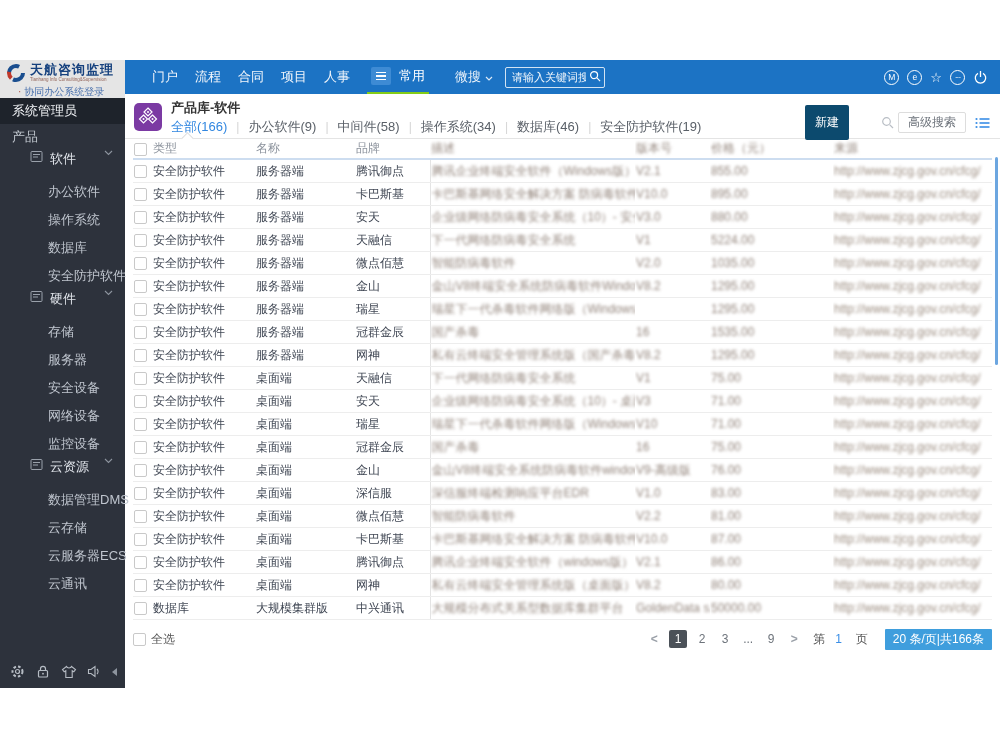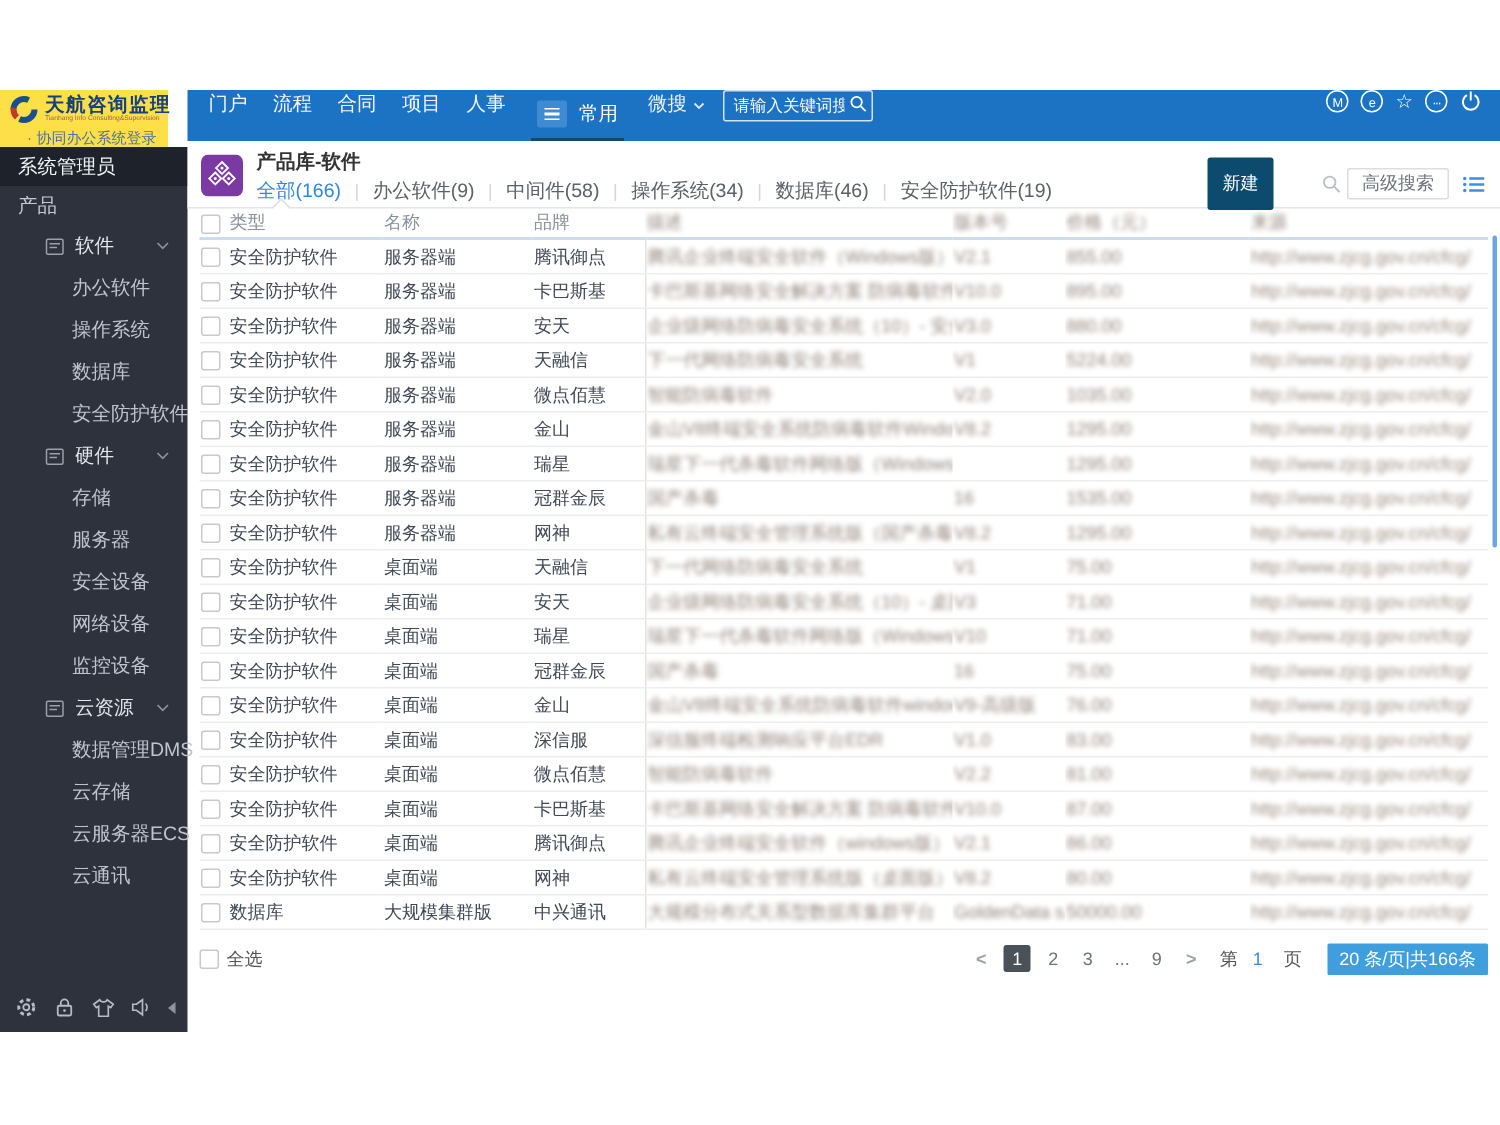--- a/index.html
+++ b/index.html
@@ -1,45 +1,45 @@
 <!DOCTYPE html>
 <html><head>
 <meta charset="utf-8">
 <style>
   html,body{margin:0;padding:0;}
   body{width:1000px;height:750px;background:#fff;font-family:"Liberation Sans","DejaVu Sans",sans-serif;position:relative;overflow:hidden;color:#333;}
   
-  .logo-block{position:absolute;left:0;top:60px;width:112px;height:38px;background:#fde047;}
+  .logo-block{position:absolute;left:0;top:60px;width:125px;height:38px;background:#e5e5e5;}
   .logo-row{display:flex;align-items:flex-start;padding:3px 0 0 6px;}
   .logo-txt{margin-left:4px;line-height:1;}
   .logo-title{font-size:13px;font-weight:bold;color:#16417e;letter-spacing:1px;}
   .logo-tag{font-size:5px;color:#93655a;transform:scale(.9);transform-origin:left;margin-top:1px;white-space:nowrap;}
   .login-link{font-size:10px;color:#4a71ad;padding-left:18px;margin-top:2px;white-space:nowrap;}
   .login-link .dot{color:#b05045;margin-right:3px;}
-  .blue-bar{position:absolute;left:125px;top:60px;width:875px;height:34px;background:#1c73c4;display:flex;align-items:flex-start;padding-left:14px;box-sizing:border-box;color:#fff;}
+  .blue-bar{position:absolute;left:125px;top:60px;width:875px;height:34px;background:#1c73c4;display:flex;align-items:center;padding-left:27px;box-sizing:border-box;color:#fff;}
   .nav-item{font-size:13px;color:#f2f6fb;margin-right:17px;cursor:pointer;white-space:nowrap;}
-  .active-group{display:flex;align-items:center;height:34px;border-bottom:2px solid #0c4a6e;box-sizing:border-box;padding:0 4px;margin-right:0;}
+  .active-group{display:flex;align-items:center;height:34px;border-bottom:2px solid #84cc16;box-sizing:border-box;padding:0 4px;margin-right:10px;}
   .menu-box{width:20px;height:18px;background:#3e8bd4;border-radius:2px;display:flex;flex-direction:column;justify-content:center;align-items:center;gap:2px;margin-right:8px;cursor:pointer;}
   .menu-box i{display:block;width:10px;height:1.4px;background:#fff;}
   .pinned{font-size:13px;color:#fff;cursor:pointer;}
   .wsearch{display:flex;align-items:center;margin-left:16px;}
   .wsearch-label{font-size:13px;color:#eaf2fa;cursor:pointer;}
   .wsearch-caret{margin:2px 0 0 4px;}
   .nav-search{position:relative;margin-left:12px;}
   .nav-search input{width:74px;height:17px;background:transparent;border:1px solid rgba(255,255,255,.8);border-radius:2px;color:#fff;font-size:11px;padding:1px 18px 1px 6px;font-family:inherit;}
   .nav-search input::placeholder{color:rgba(255,255,255,.95);}
   .nav-search .mag{position:absolute;right:4px;top:3px;color:#fff;}
   .top-icons{margin-left:auto;display:flex;align-items:center;gap:8px;padding-right:12px;}
   .cicn{width:15px;height:15px;border:1.2px solid #fff;border-radius:50%;font-size:8.5px;display:flex;align-items:center;justify-content:center;color:#fff;box-sizing:border-box;cursor:pointer;}
   .star{font-size:13px;color:#fff;line-height:1;cursor:pointer;}
   
   .sidebar{position:absolute;left:0;top:98px;width:125px;height:590px;background:#2d323c;}
   .side-role{height:26px;line-height:26px;background:#1e232b;color:#f2f4f7;font-size:13px;padding-left:12px;}
   .side-section{height:26px;line-height:26px;color:#c3c9d1;font-size:13px;padding-left:12px;cursor:pointer;}
-  .side-group{height:28px;display:flex;align-items:center;padding-left:30px;cursor:pointer;}
+  .side-group{height:28px;display:flex;padding-left:30px;cursor:pointer;}
   .side-group .glabel{font-size:13px;color:#e2e6ec;margin-left:7px;flex:1;}
   .side-group .chev{margin-right:12px;}
   .side-item{height:28px;line-height:28px;font-size:13px;color:#bfc5ce;padding-left:48px;cursor:pointer;white-space:nowrap;}
   .side-toolbar{position:absolute;left:0;bottom:0;width:125px;height:33px;display:flex;align-items:center;justify-content:space-between;padding:0 8px 0 10px;box-sizing:border-box;}
   .tool-i{display:flex;align-items:center;cursor:pointer;}
   .collapse-arrow{width:0;height:0;border-top:4px solid transparent;border-bottom:4px solid transparent;border-right:5px solid #8d949e;cursor:pointer;}
   
   .content{position:absolute;left:125px;top:94px;width:875px;}
   .chead{position:relative;height:44px;border-bottom:1px solid #e4e4e4;background:#fff;}
   .app-icon{position:absolute;left:9px;top:9px;cursor:default;}

